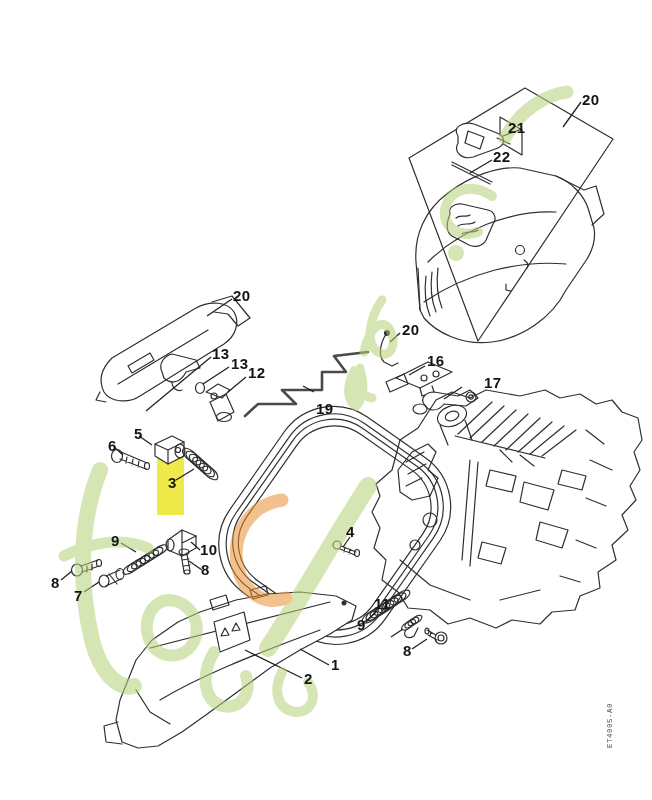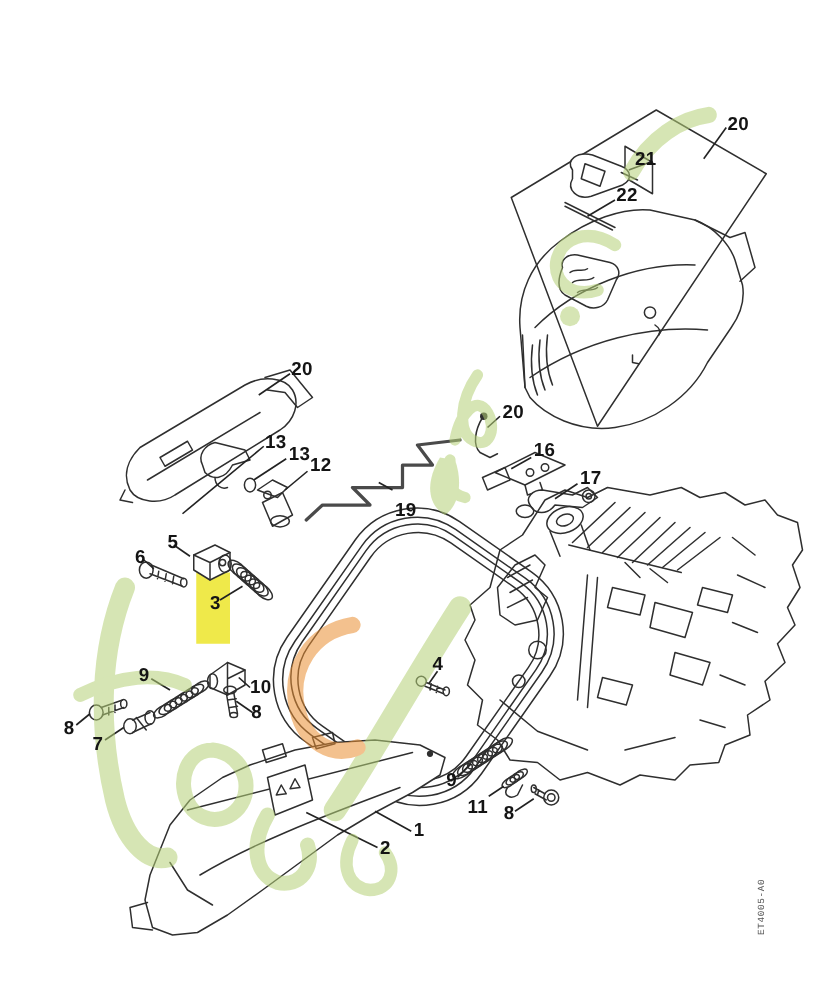--- a/index.html
+++ b/index.html
@@ -291,30 +291,30 @@
   <div class="label" style="left:582px;top:92px">20</div>
   <div class="label" style="left:508px;top:120px">21</div>
   <div class="label" style="left:493px;top:149px">22</div>
   <div class="label" style="left:233px;top:288px">20</div>
   <div class="label" style="left:212px;top:346px">13</div>
   <div class="label" style="left:231px;top:356px">13</div>
   <div class="label" style="left:248px;top:365px">12</div>
   <div class="label" style="left:316px;top:401px">19</div>
   <div class="label" style="left:402px;top:322px">20</div>
   <div class="label" style="left:427px;top:353px">16</div>
-  <div class="label" style="left:464px;top:375px">17</div>
+  <div class="label" style="left:484px;top:375px">17</div>
   <div class="label" style="left:108px;top:438px">6</div>
   <div class="label" style="left:134px;top:426px">5</div>
   <div class="label" style="left:168px;top:475px">3</div>
   <div class="label" style="left:111px;top:533px">9</div>
   <div class="label" style="left:200px;top:542px">10</div>
   <div class="label" style="left:51px;top:575px">8</div>
   <div class="label" style="left:74px;top:588px">7</div>
   <div class="label" style="left:201px;top:562px">8</div>
   <div class="label" style="left:346px;top:524px">4</div>
   <div class="label" style="left:357px;top:617px">9</div>
-  <div class="label" style="left:374px;top:638px">11</div>
+  <div class="label" style="left:374px;top:596px">11</div>
   <div class="label" style="left:403px;top:643px">8</div>
   <div class="label" style="left:331px;top:657px">1</div>
   <div class="label" style="left:304px;top:671px">2</div>
 
   <div class="code">ET4005-A0</div>
 </div>
 
 </body></html>

